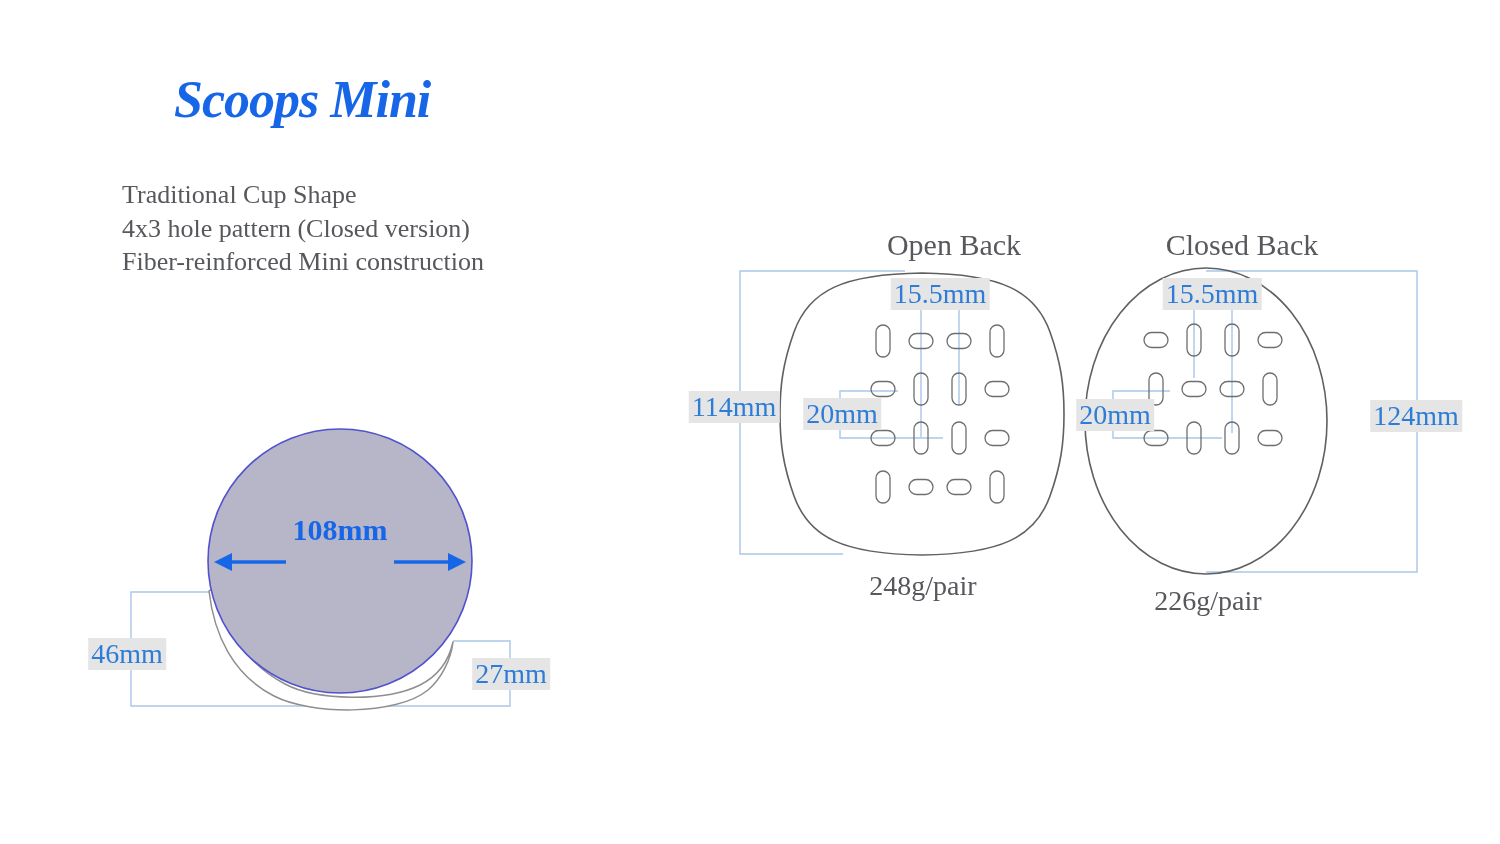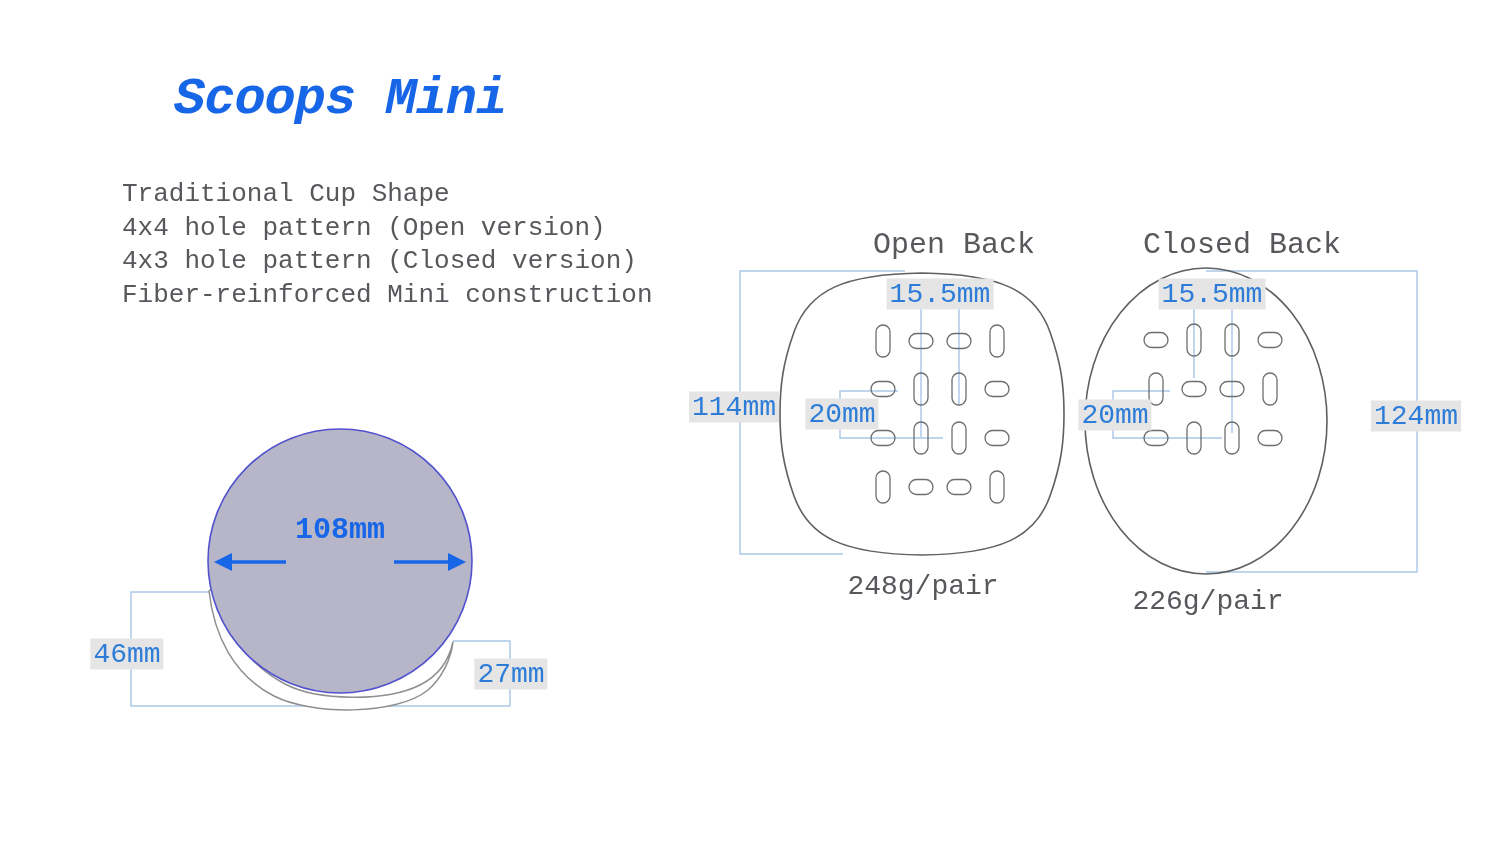--- a/index.html
+++ b/index.html
@@ -1,17 +1,17 @@
 <!DOCTYPE html>
 <html style="--title_blue: #1766e8; --dim_text_blue: #2d7dd8; --dim_line_blue: #a9c7e8; --pad_fill: #b6b6c8; --pad_stroke: #5252ce; --outline: #5f6063; --body_text: #56585c;"><head>
 <meta charset="utf-8">
 <style>
   html,body{margin:0;padding:0;background:#fff;}
   #stage{position:relative;width:1500px;height:844px;background:#fff;overflow:hidden;
-         font-family:Liberation Mono, monospace;}
+         font-family:Liberation Serif, serif;}
   #art{position:absolute;left:0;top:0;}
   .label{position:absolute;transform:translate(-50%,-50%);white-space:nowrap;}
   .title{position:absolute;left:174px;top:70px;transform:none;
          font-size:52px;font-weight:bold;font-style:italic;letter-spacing:-1px;
          color:var(--title_blue);}
   .features{position:absolute;left:122px;top:178px;font-size:26px;line-height:33.5px;
             color:var(--body_text);font-weight:400;}
   .section-label{font-size:30px;color:var(--body_text);margin-left:32px;}
   .weight-label{font-size:28px;color:var(--body_text);}
   .dim-label{font-size:28px;color:var(--dim_text_blue);background:#e5e5e5;padding:0 3px;}
@@ -105,21 +105,20 @@
         <rect x="1187" y="422" width="14" height="32" rx="7" class="hole"></rect>
         <rect x="1225" y="422" width="14" height="32" rx="7" class="hole"></rect>
         <rect x="1258" y="430.5" width="24" height="15" rx="7.5" class="hole"></rect>
       </g>
   </svg>
 
   <div class="title">Scoops Mini</div>
 
   <div class="features">
     <div>Traditional Cup Shape</div>
-    <div>4x4 hole pattern (Open version)</div>
     <div>4x3 hole pattern (Closed version)</div>
     <div>Fiber-reinforced Mini construction</div>
   </div>
 
   <div class="label diameter-label" style="left:340px;top:530px;">108mm</div>
   <div class="label dim-label" style="left:127px;top:654px;">46mm</div>
   <div class="label dim-label" style="left:511px;top:674px;">27mm</div>
 
   <div class="label section-label" style="left:922px;top:245px;">Open Back</div>
   <div class="label weight-label" style="left:923px;top:586px;">248g/pair</div>

